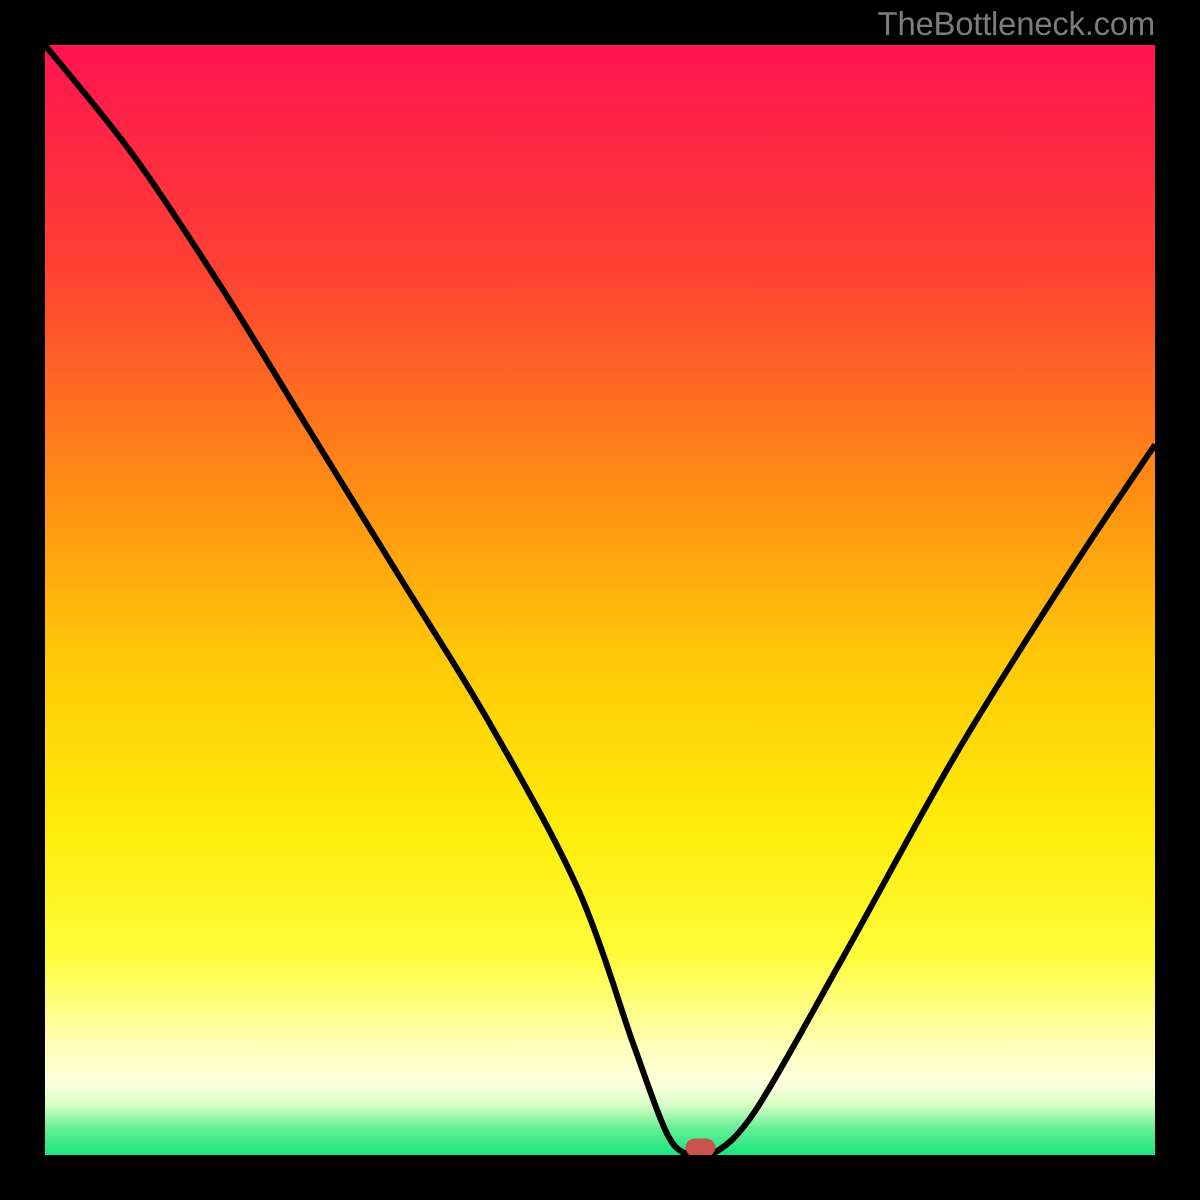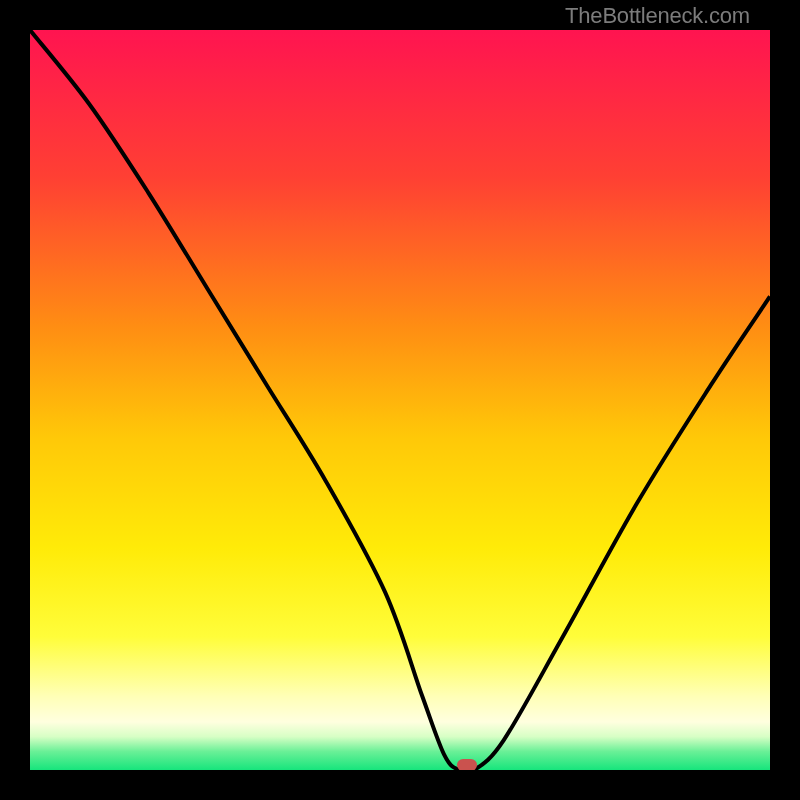--- a/index.html
+++ b/index.html
@@ -15,21 +15,21 @@
     position: relative;
     width: 800px;
     height: 800px;
     box-sizing: border-box;
     border: 30px solid #000000;
     background: #000000;
   }
   .attribution {
     position: absolute;
     top: -27px;
-    right: 20px;
+    right: 0;
     color: #7c7c7c;
     font-size: 22px;
     font-weight: 400;
     letter-spacing: -0.2px;
     user-select: none;
   }
   .plot-area {
     position: relative;
     width: 100%;
     height: 100%;

